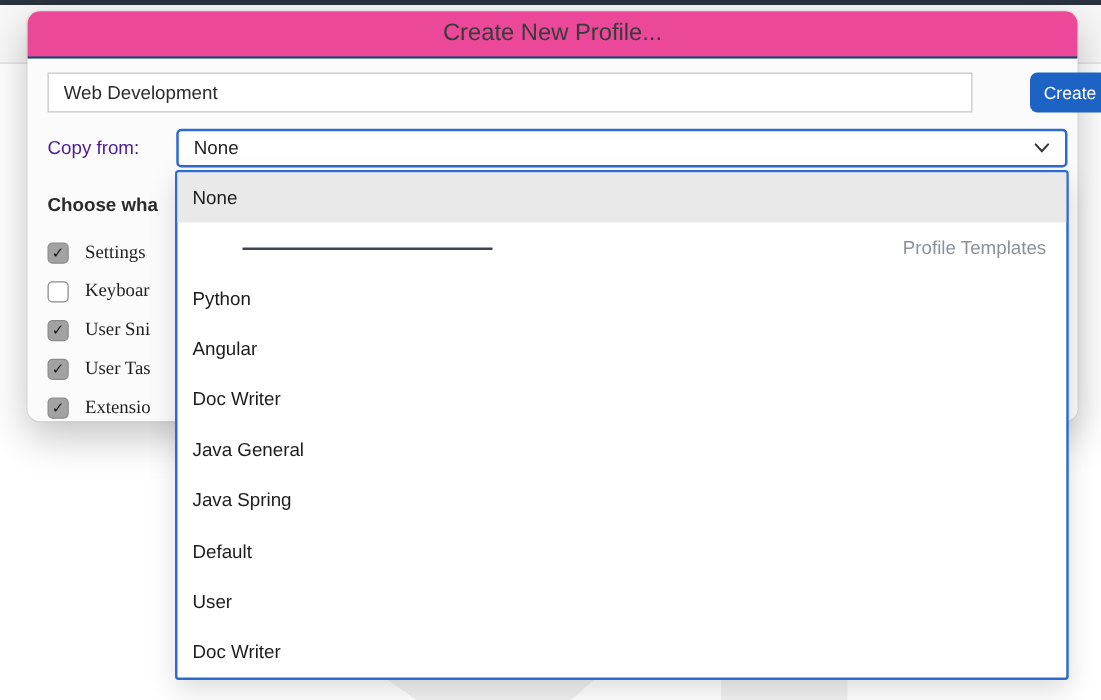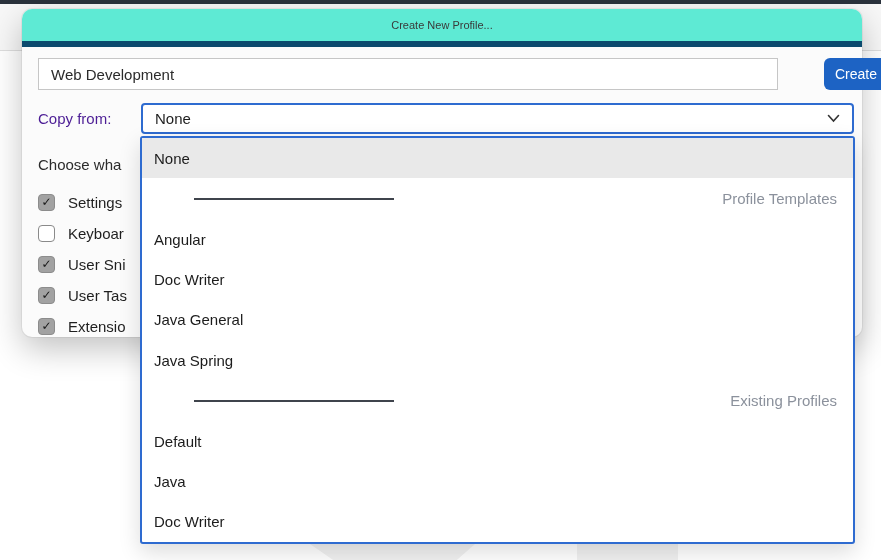--- a/index.html
+++ b/index.html
@@ -18,24 +18,24 @@
     clip-path:polygon(0 0, 100% 0, 89% 100%, 14% 100%); }
   .wm-rect { left:577px; top:544px; width:101px; height:16px; }
 
   
   .dialog {
     position:absolute; left:22px; top:9px; width:840px; height:328px;
     background:#fbfbfb; border-radius:10px; z-index:10;
     box-shadow:0 12px 32px rgba(0,0,0,.24), 0 0 0 1px rgba(0,0,0,.05);
   }
   .dialog-header {
-    height:38px; background:#5eead4; border-bottom:6px solid #0c4a6e;
+    height:38px; background:#ec4899; border-bottom:2px solid #0c4a6e;
     border-radius:10px 10px 0 0;
     display:flex; align-items:center; justify-content:center;
-    font-size:11px; font-weight:500; color:#3a3a3a;
+    font-size:19px; font-weight:500; color:#3a3a3a;
   }
   .name-input {
     position:absolute; left:16px; top:49px; width:740px; height:32px;
     border:1px solid #c6c6c6; border-radius:0; background:#fff;
     font-family:inherit; font-size:15px; color:#2b2b2b; padding:0 12px; outline:none;
   }
   .create-btn {
     position:absolute; left:802px; top:49px; width:64px; height:32px;
     background:#1d63c4; color:#fff; border:none; border-radius:6px;
     font-family:inherit; font-size:14px; cursor:pointer;
@@ -45,32 +45,32 @@
     position:absolute; left:16px; top:94px; height:31px; line-height:31px;
     font-size:15px; color:#4c1d95;
   }
   .select {
     position:absolute; left:119px; top:94px; width:713px; height:31px;
     background:#fff; border:2px solid #2e6bd0; border-radius:4px;
     display:flex; align-items:center; padding:0 12px; font-size:15px; color:#1d1d1d;
     cursor:pointer;
   }
   .select .chev { margin-left:auto; display:flex; align-items:center; }
-  .choose-label { position:absolute; left:16px; top:147px; font-size:15px; color:#2b2b2b; white-space:nowrap; }
+  .choose-label { position:absolute; left:16px; top:147px; font-size:15px; color:#2b2b2b; white-space:nowrap;font-weight:bold; }
 
   .cb-row { position:absolute; left:16px; width:300px; height:24px; display:flex; align-items:center; gap:13px; }
   .cb-row:nth-of-type(1){ top:181px; } 
   .checkbox {
     width:17px; height:17px; border-radius:4px; flex:0 0 17px;
     display:flex; align-items:center; justify-content:center;
     font-size:12px; font-weight:700; color:#161616; line-height:1;
   }
   .checkbox.checked { background:#a2a2a2; border:1px solid #8c8c8c; }
   .checkbox.unchecked { background:#ffffff; border:1.5px solid #8a8a8a; }
-  .cb-label { font-size:15px; color:#1f1f1f; white-space:nowrap; }
+  .cb-label { font-size:15px; color:#1f1f1f; white-space:nowrap;font-family:Liberation Serif, serif; }
 
   
   .dropdown {
     position:absolute; left:140px; top:136px; width:715px; height:408px;
     background:#ffffff; border:2px solid #2e6bd0; border-radius:3px;
     z-index:20; display:flex; flex-direction:column;
     box-shadow:0 8px 22px rgba(0,0,0,.14);
   }
   .dd-row {
     flex:1 1 0; display:flex; align-items:center;
@@ -143,37 +143,36 @@
 
 <div class="dropdown">
   <div class="dd-row selected">
     <span>None</span>
   </div>
   <div class="dd-row group">
     <span class="group-line"></span>
     <span class="group-label">Profile Templates</span>
   </div>
   <div class="dd-row">
+    <span>Python</span>
+  </div>
+  <div class="dd-row">
     <span>Angular</span>
   </div>
   <div class="dd-row">
     <span>Doc Writer</span>
   </div>
   <div class="dd-row">
     <span>Java General</span>
   </div>
   <div class="dd-row">
     <span>Java Spring</span>
   </div>
-  <div class="dd-row group">
-    <span class="group-line"></span>
-    <span class="group-label">Existing Profiles</span>
-  </div>
   <div class="dd-row">
     <span>Default</span>
   </div>
   <div class="dd-row">
-    <span>Java</span>
+    <span>User</span>
   </div>
   <div class="dd-row">
     <span>Doc Writer</span>
   </div>
 </div>
 
 </body></html>

